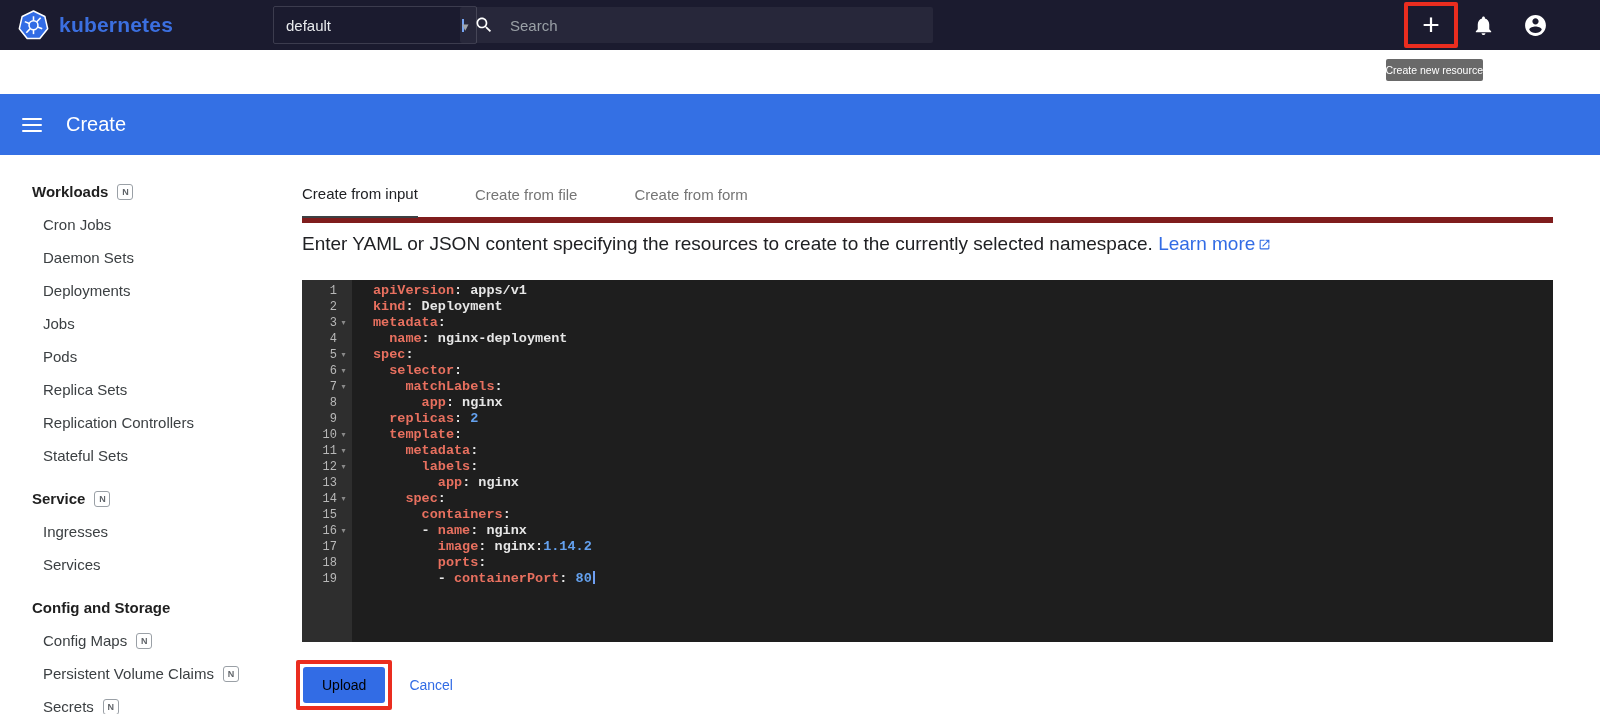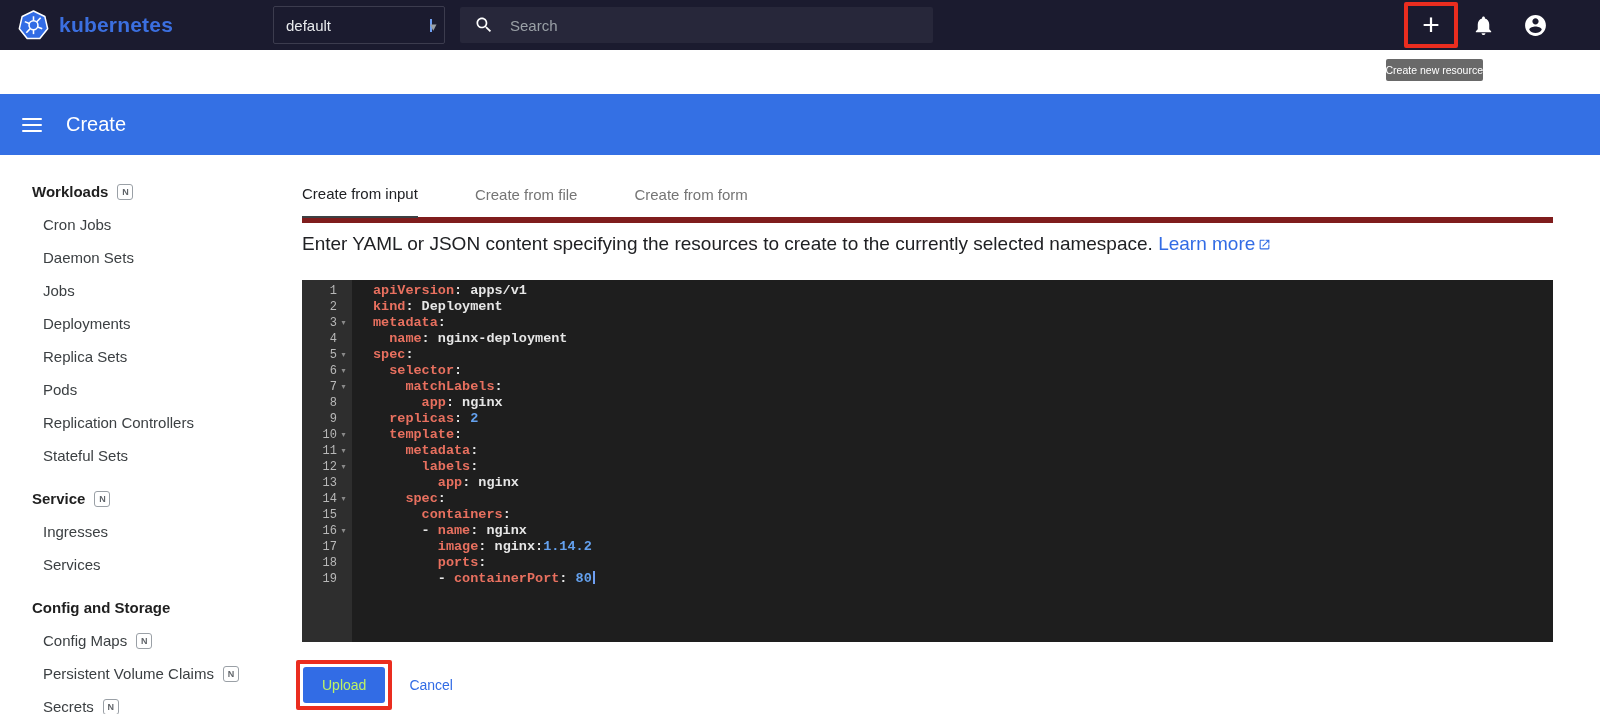--- a/index.html
+++ b/index.html
@@ -3,21 +3,21 @@
 <meta charset="utf-8">
 <style>
   * { margin:0; padding:0; box-sizing:border-box; }
   body { font-family:"Liberation Sans", sans-serif; background:#fff; }
   .app { position:relative; width:1600px; height:714px; overflow:hidden; background:#fff; }
 
   
   .topbar { position:relative; height:50px; background:var(--topbar-bg,#1b1b2f); display:flex; align-items:center; color:#fff; }
   .brand { display:flex; align-items:center; gap:10px; margin-left:18px; cursor:pointer; }
   .brand-text { color:var(--brand-blue,#3b6fe0); font-size:21px; font-weight:600; letter-spacing:.2px; }
-  .ns-select { position:absolute; left:273px; top:6px; width:172px; height:38px; border:1px solid #3c3c4e; border-radius:2px; display:flex; align-items:center; justify-content:space-between; padding:0 12px; cursor:pointer; }
+  .ns-select { position:absolute; left:273px; top:6px; width:204px; height:38px; border:1px solid #3c3c4e; border-radius:2px; display:flex; align-items:center; justify-content:space-between; padding:0 12px; cursor:pointer; }
   .ns-select .val { font-size:15px; color:#e8eaed; }
   .ns-select .caret { color:#9aa0a6; font-size:13px; }
   .searchbox { position:absolute; left:460px; top:7px; width:473px; height:36px; background:rgba(255,255,255,0.055); border-radius:2px; display:flex; align-items:center; padding:0 14px; gap:16px; }
   .searchbox svg { flex:none; }
   .searchbox input { flex:1; background:transparent; border:none; outline:none; color:#fff; font-size:15px; font-family:"Liberation Sans",sans-serif; }
   .searchbox input::placeholder { color:#9aa0a6; }
   .topbar-right { position:absolute; right:52px; top:0; height:50px; display:flex; align-items:center; gap:14px; }
   .annotation { border:4px solid var(--annotation-red,#ea2d1f); border-radius:2px; }
   .annotation-plus { padding:1px; }
   .icon-btn { background:transparent; border:none; color:#fff; cursor:pointer; display:flex; align-items:center; justify-content:center; }
@@ -61,21 +61,21 @@
   .code { flex:1; padding:3px 0 0 5px; white-space:pre; cursor:text;margin-left:16px; }
   .code-line { height:16px; font-weight:700; color:var(--syntax-plain,#e6e6e6); }
   .seg-k { color:var(--syntax-key,#e8705f); }
   .seg-n { color:var(--syntax-number,#64a1ee); }
   .seg-p { color:var(--syntax-plain,#e6e6e6); }
   .caret { display:inline-block; width:2px; height:13px; background:#6f9ff2; vertical-align:-2px; margin-left:1px; }
 
   
   .actions { margin-top:18px; display:flex; align-items:center; }
   .annotation-upload { display:inline-block; padding:3px; margin-left:-6px; }
-  .upload-btn { background:var(--primary-blue,#326ce5); color:#bef264; border:none; border-radius:3px; font-family:"Liberation Sans",sans-serif; font-size:14px; font-weight:500; padding:10px 19px; cursor:pointer; }
+  .upload-btn { background:var(--primary-blue,#326ce5); color:#000000; border:none; border-radius:3px; font-family:"Liberation Sans",sans-serif; font-size:14px; font-weight:500; padding:10px 19px; cursor:pointer; }
   .cancel-btn { background:transparent; border:none; color:var(--primary-blue,#326ce5); font-family:"Liberation Sans",sans-serif; font-size:14px; font-weight:500; margin-left:17px; cursor:pointer; }
 </style>
 </head>
 <body>
 
 <div class="app">
 
   <header class="topbar">
     <div class="brand">
       <span style="display:flex;">
@@ -151,30 +151,30 @@
             <span>Workloads</span>
             <span class="nbadge">N</span>
           </div>
           <div class="nav-item">
             <span>Cron Jobs</span>
           </div>
           <div class="nav-item">
             <span>Daemon Sets</span>
           </div>
           <div class="nav-item">
+            <span>Deployments</span>
+          </div>
+          <div class="nav-item">
             <span>Jobs</span>
           </div>
           <div class="nav-item">
-            <span>Deployments</span>
+            <span>Pods</span>
           </div>
           <div class="nav-item">
             <span>Replica Sets</span>
-          </div>
-          <div class="nav-item">
-            <span>Pods</span>
           </div>
           <div class="nav-item">
             <span>Replication Controllers</span>
           </div>
           <div class="nav-item">
             <span>Stateful Sets</span>
           </div>
           <div class="nav-section gap">
             <span>Service</span>
             <span class="nbadge">N</span>

